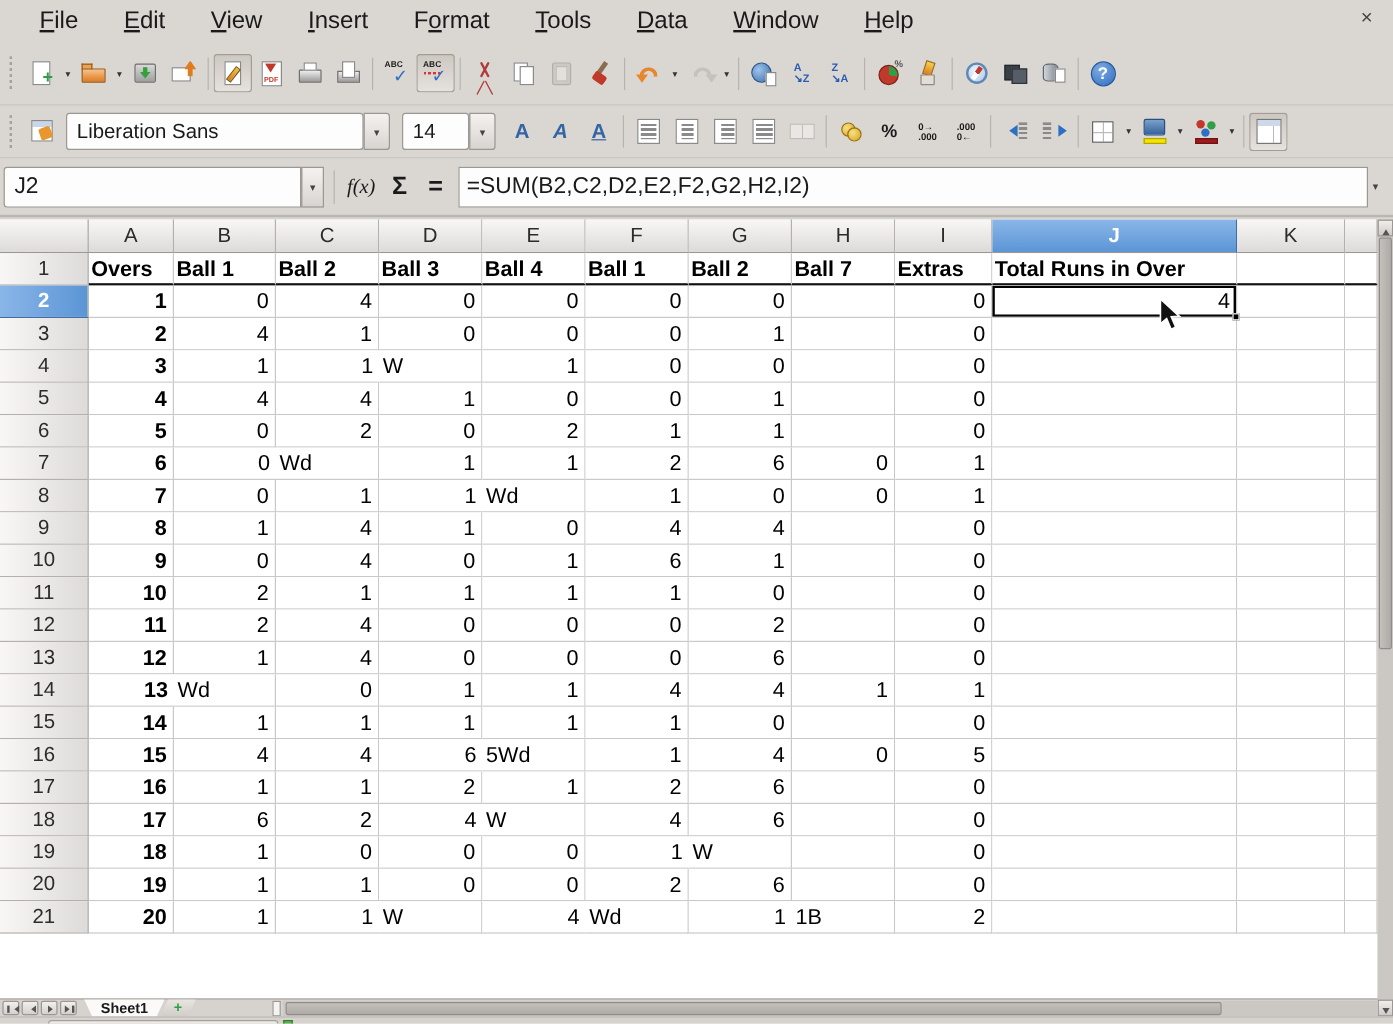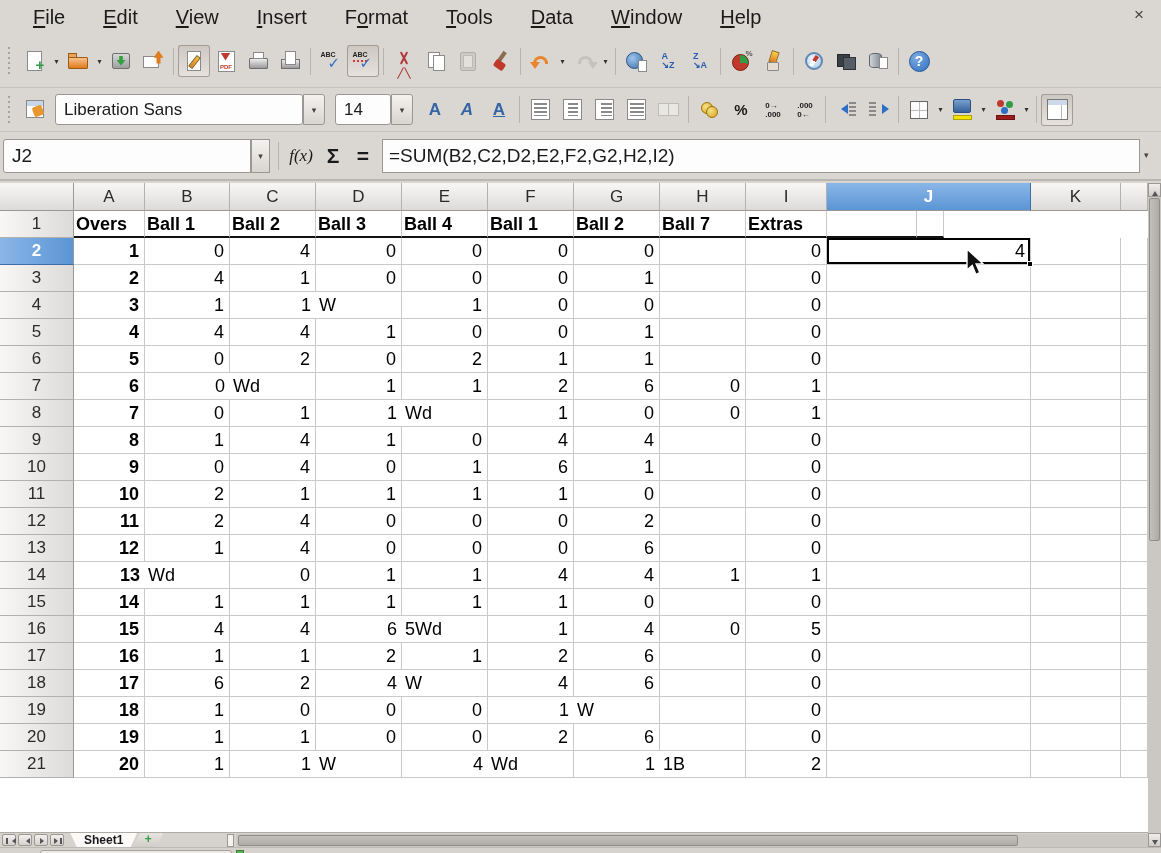--- a/index.html
+++ b/index.html
@@ -464,20 +464,21 @@
         <div class="rowhdr">1</div>
         <div class="cell hdr1" style="width: 71px;">Overs</div>
         <div class="cell hdr1" style="width: 85px;">Ball 1</div>
         <div class="cell hdr1" style="width: 86px;">Ball 2</div>
         <div class="cell hdr1" style="width: 86px;">Ball 3</div>
         <div class="cell hdr1" style="width: 86px;">Ball 4</div>
         <div class="cell hdr1" style="width: 86px;">Ball 1</div>
         <div class="cell hdr1" style="width: 86px;">Ball 2</div>
         <div class="cell hdr1" style="width: 86px;">Ball 7</div>
         <div class="cell hdr1" style="width: 81px;">Extras</div>
+        <div class="cell hdr1" style="width: 204px;">Total Runs in Over</div>
         <div class="cell hdr1" style="width: 90px;"></div>
         <div class="cell hdr1" style="width: 27px;"></div>
       </div>
       <div class="grow">
         <div class="rowhdr selhdr">2</div>
         <div class="cell num bold" style="width: 71px;">1</div>
         <div class="cell num" style="width: 85px;">0</div>
         <div class="cell num" style="width: 86px;">4</div>
         <div class="cell num" style="width: 86px;">0</div>
         <div class="cell num" style="width: 86px;">0</div>

